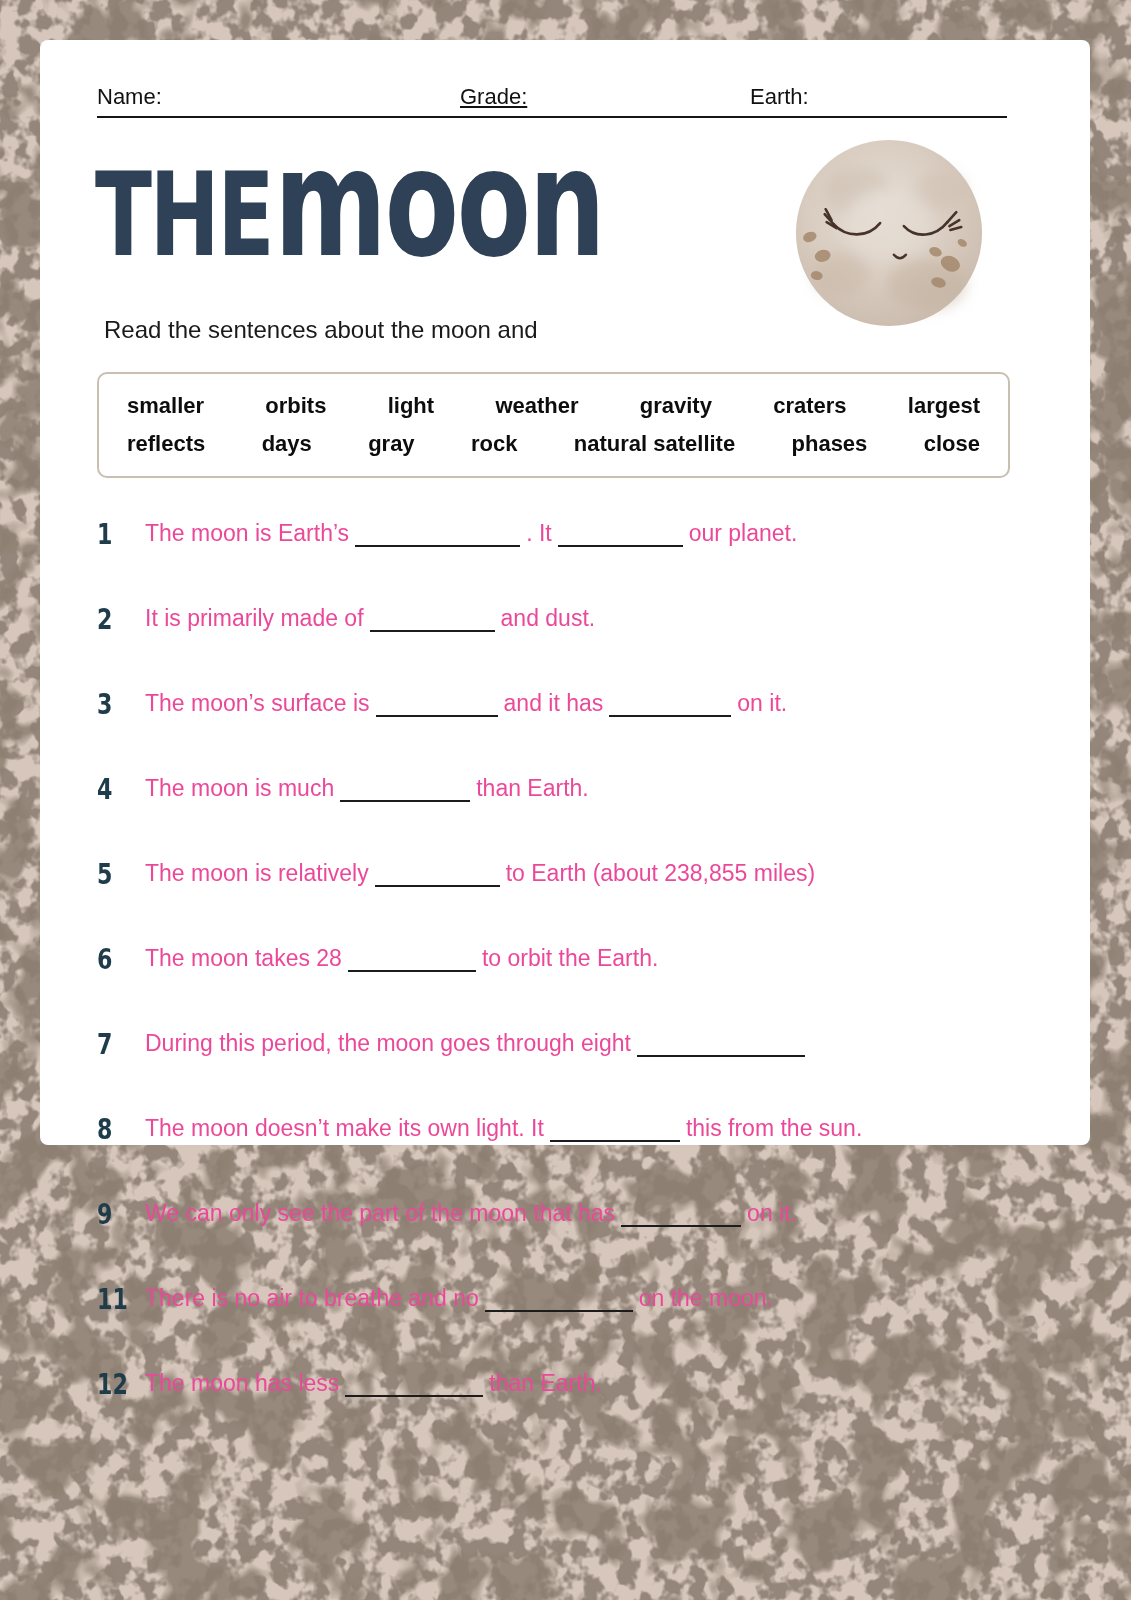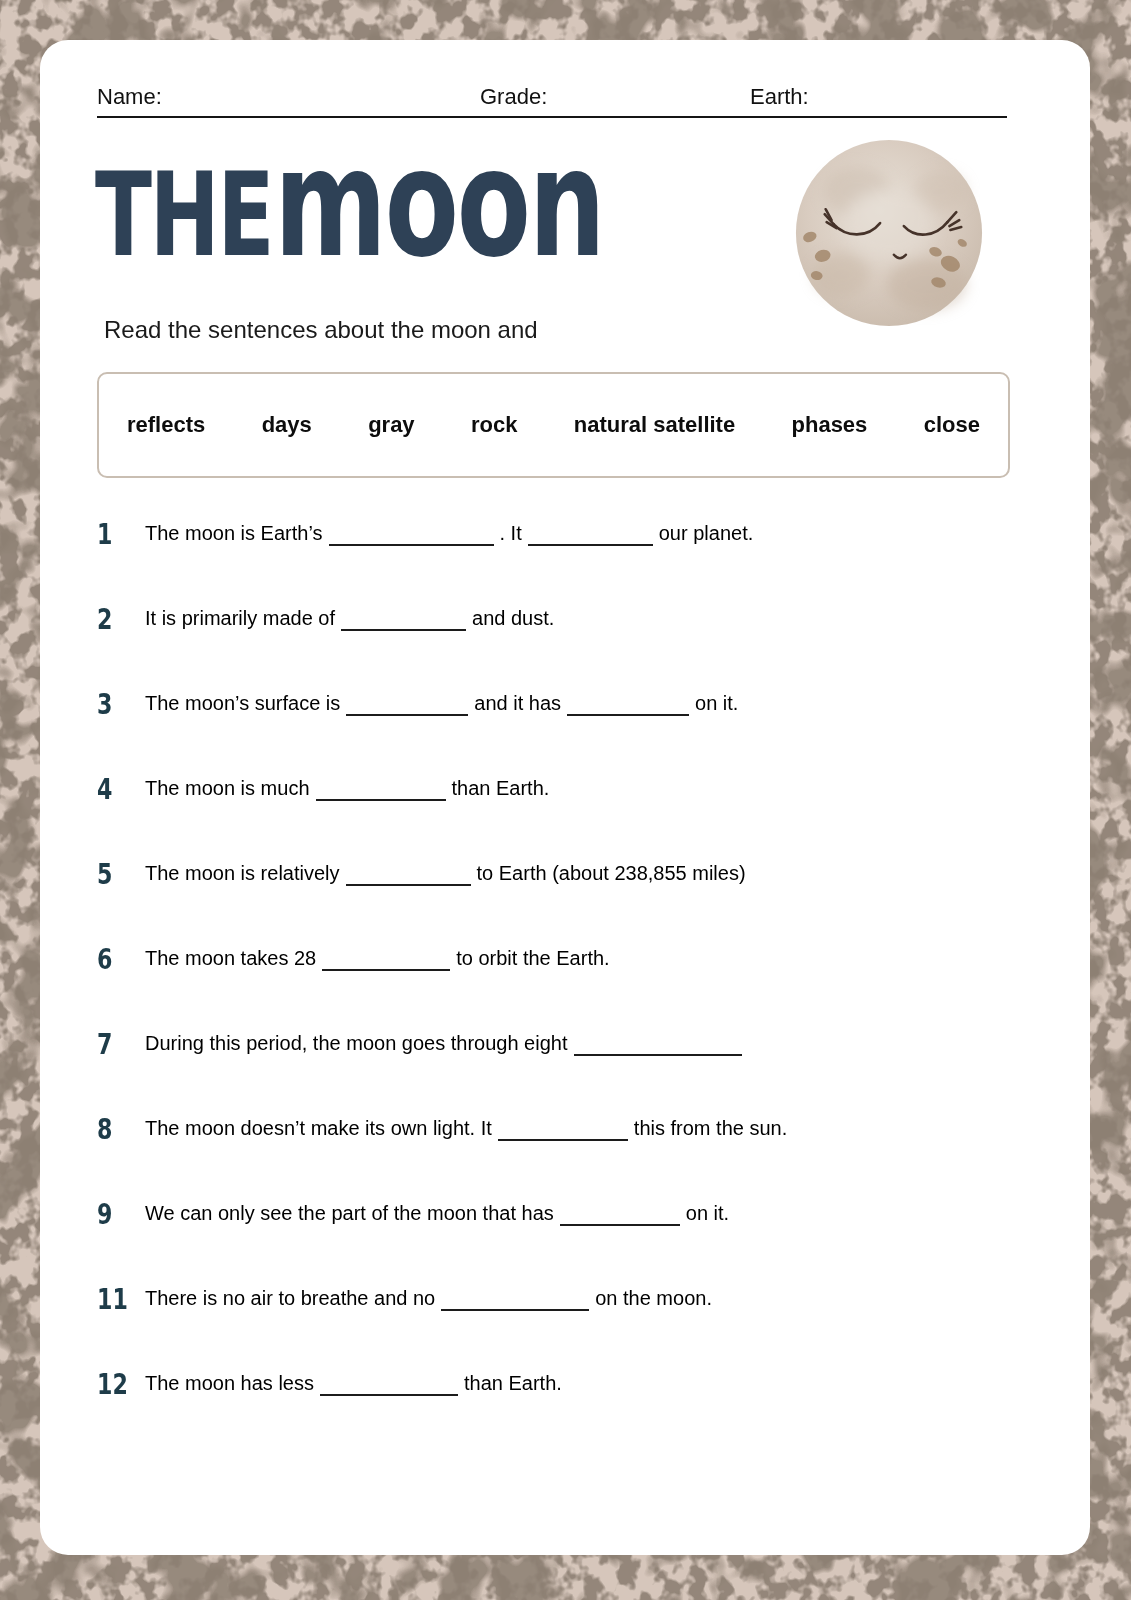--- a/index.html
+++ b/index.html
@@ -5,27 +5,27 @@
   * { margin:0; padding:0; box-sizing:border-box; }
   html,body { width:1131px; height:1600px; }
   body {
     position:relative;
     font-family:"Liberation Sans", sans-serif;
     overflow:hidden;
     background:#d6c6bb;
   }
   .frame-texture { position:absolute; inset:0; z-index:0; }
   .card {
-    position:absolute; left:40px; top:40px; width:1050px; height:1515px;
-    background:#ffffff; border-radius:28px; z-index:1;
+    position:absolute; left:40px; top:40px; width:1050px; height:1105px;
+    background:#ffffff; border-radius:8px; z-index:1;
   }
   
   .hdr-label { position:absolute; top:44px; font-size:22px; color:#111; }
   .hdr-name  { left:57px; }
-  .hdr-grade { left:440px; }
+  .hdr-grade { left:420px;text-decoration:underline; }
   .hdr-date  { left:710px; }
   .hdr-line  { position:absolute; left:57px; top:76px; width:910px; height:0;
                border-top:2.5px solid #151515; }
   
   .title {
     position:absolute; left:55px; top:88px; white-space:nowrap;
     font-family:"DejaVu Sans", sans-serif; font-weight:bold; color:#2e4156;
     letter-spacing:-3px; transform:scaleX(.72); transform-origin:left top;
     line-height:1;
   }
@@ -46,21 +46,21 @@
   .wb-row { display:flex; justify-content:space-between; padding:0 28px; }
   .wb-word { font-weight:bold; font-size:22px; color:#0d0d0d; white-space:nowrap; }
   
   .questions { position:absolute; left:57px; top:478px; width:925px; }
   .q-row { display:flex; align-items:flex-start; margin-bottom:54px; min-height:31px; }
   .q-num {
     flex:0 0 48px; font-family:"DejaVu Sans", sans-serif; font-weight:bold;
     font-size:27px; color:#1e3c49; transform:scaleX(.82) scaleY(1.05);
     transform-origin:left top; line-height:31px;
   }
-  .q-text { font-size:20px; color:#000000; line-height:31px; }
+  .q-text { font-size:23px; color:#ec4899; line-height:31px; }
   .blank {
     display:inline-block; border-bottom:2.5px solid #1c1c1c; height:24px;
     vertical-align:-6px; margin:0 6px;
   }
 </style>
 </head>
 <body>
 
 <svg class="frame-texture" width="1131" height="1600" viewBox="0 0 1131 1600">
   <defs>
@@ -134,20 +134,29 @@
       <path d="M115 93 C 127 106, 147 104, 159 89"></path>
       <path d="M159 89 L 168 79"></path>
       <path d="M161 93 L 171 87"></path>
       <path d="M162 97 L 173 94"></path>
       <path d="M105 122 Q 111 129 117 122"></path>
     </g>
   </svg>
 
   <div class="wordbank">
     <div class="wb-row">
+        <span class="wb-word">smaller</span>
+        <span class="wb-word">orbits</span>
+        <span class="wb-word">light</span>
+        <span class="wb-word">weather</span>
+        <span class="wb-word">gravity</span>
+        <span class="wb-word">craters</span>
+        <span class="wb-word">largest</span>
+      </div>
+    <div class="wb-row">
         <span class="wb-word">reflects</span>
         <span class="wb-word">days</span>
         <span class="wb-word">gray</span>
         <span class="wb-word">rock</span>
         <span class="wb-word">natural satellite</span>
         <span class="wb-word">phases</span>
         <span class="wb-word">close</span>
       </div>
   </div>
 

